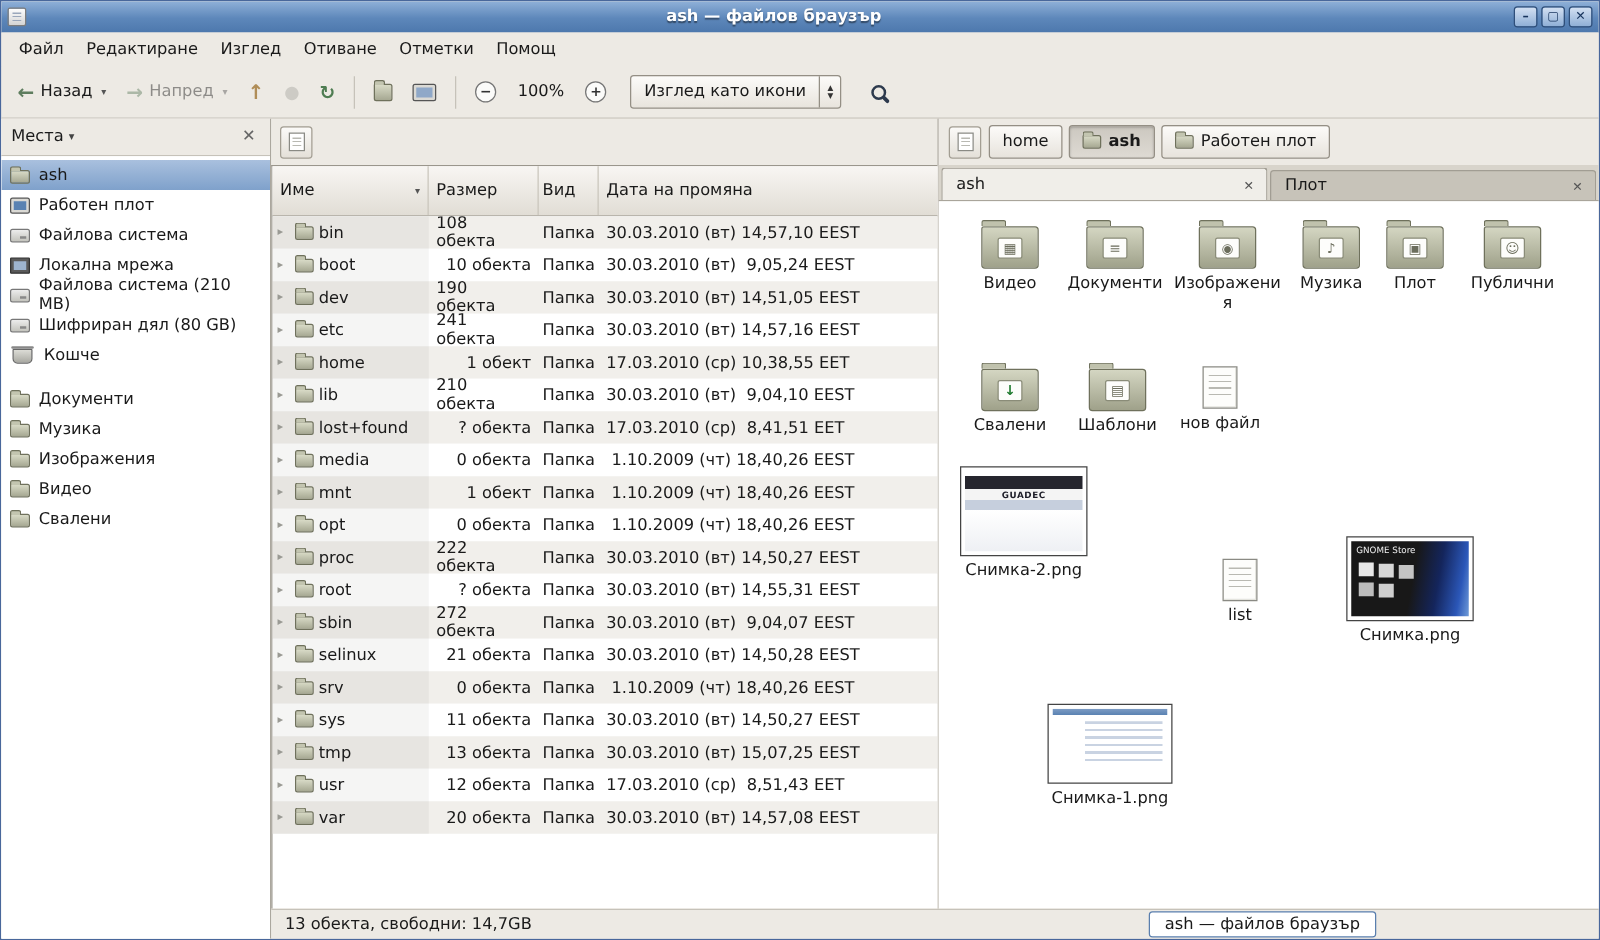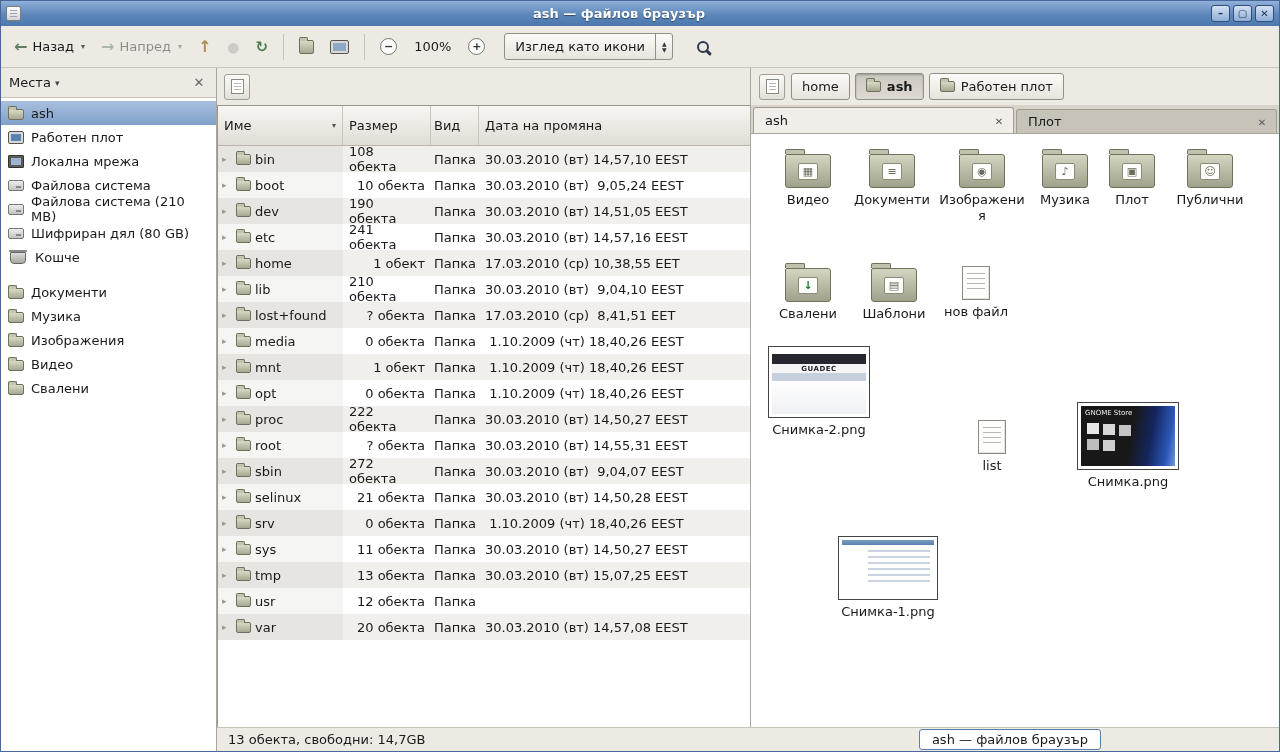--- a/index.html
+++ b/index.html
@@ -170,20 +170,29 @@
   <div class="titlebar">
     <span class="win-icon"></span>
     <span class="title">ash — файлов браузър</span>
     <span class="win-btns">
       <button class="wbtn min"></button>
       <button class="wbtn max"></button>
       <button class="wbtn cls"></button>
     </span>
   </div>
 
+  <div class="menubar">
+
+  <span class="menu-item">Файл</span>
+      <span class="menu-item">Редактиране</span>
+      <span class="menu-item">Изглед</span>
+      <span class="menu-item">Отиване</span>
+      <span class="menu-item">Отметки</span>
+      <span class="menu-item">Помощ</span>
+    </div>
 
   <div class="toolbar">
     <button class="tbtn">
       <span class="ico-back">←</span>
       <span>Назад</span>
       <span class="chev">▾</span>
     </button>
     <button class="tbtn disabled">
       <span class="ico-fwd">→</span>
       <span>Напред</span>
@@ -239,28 +248,28 @@
           <div class="side-item selected icon-folder">
             <span class="si"></span>
             <span>ash</span>
           </div>
 
           <div class="side-item icon-desktop">
             <span class="si"></span>
             <span>Работен плот</span>
           </div>
 
+          <div class="side-item icon-drive">
+            <span class="si"></span>
+            <span>Файлова система</span>
+          </div>
+
           <div class="side-item icon-network">
             <span class="si"></span>
             <span>Локална мрежа</span>
-          </div>
-
-          <div class="side-item icon-drive">
-            <span class="si"></span>
-            <span>Файлова система</span>
           </div>
 
           <div class="side-item icon-drive">
             <span class="si"></span>
             <span>Файлова система (210 MB)</span>
           </div>
 
           <div class="side-item icon-drive">
             <span class="si"></span>
             <span>Шифриран дял (80 GB)</span>
@@ -507,20 +516,21 @@
                 </div>
 
                 <div class="row">
                   <div class="c name">
                     <span class="exp">▸</span>
                     <span class="mf"></span>
                     <span>usr</span>
                   </div>
                   <div class="c size">12 обекта</div>
                   <div class="c type">Папка</div>
+                  <div class="c date">17.03.2010 (ср)  8,51,43 EET</div>
                 </div>
 
                 <div class="row">
                   <div class="c name">
                     <span class="exp">▸</span>
                     <span class="mf"></span>
                     <span>var</span>
                   </div>
                   <div class="c size">20 обекта</div>
                   <div class="c type">Папка</div>

